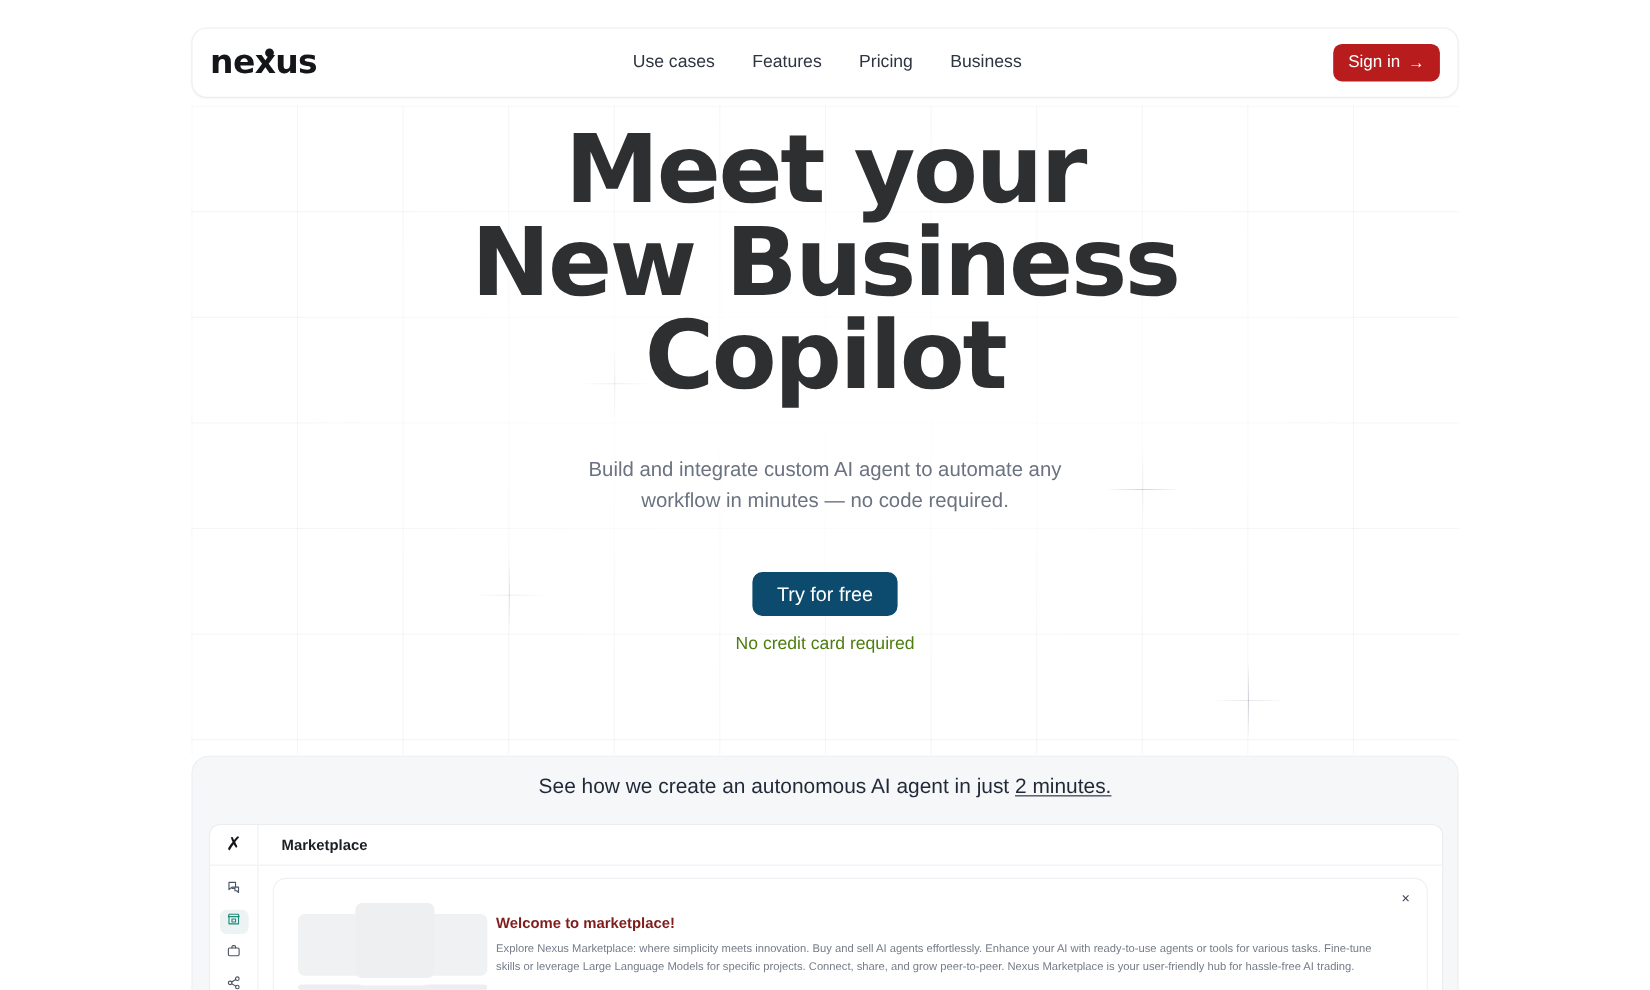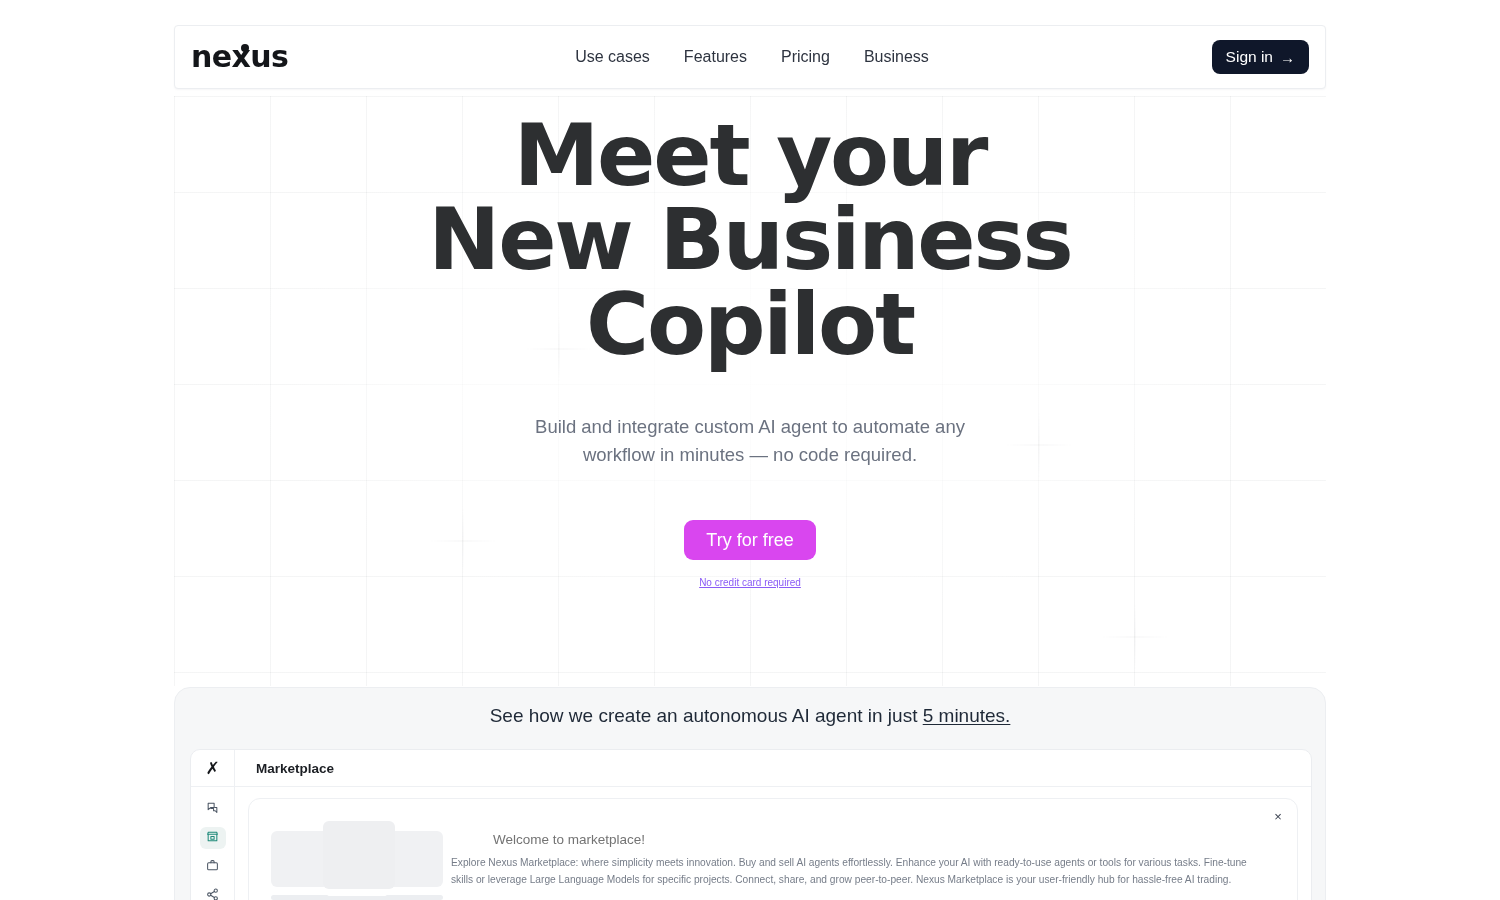--- a/index.html
+++ b/index.html
@@ -69,21 +69,21 @@
 
   
   .header {
     position: absolute;
     left: 174px;
     top: 25px;
     width: 1152px;
     height: 64px;
     background: #ffffff;
     border: 1px solid #eceef1;
-    border-radius: 4px;
+    border-radius: 14px;
     box-shadow: 0 1px 2px rgba(16,24,40,0.04);
     display: flex;
     align-items: center;
     padding: 0 16px;
     z-index: 20;
   }
 
   .logo {
     display: flex;
     align-items: center;
@@ -122,21 +122,21 @@
     font-size: 16px;
     color: #2e3440;
     text-decoration: none;
     line-height: 1;
     white-space: nowrap;
     cursor: pointer;
   }
 
   .signin {
     margin-left: auto;
-    background: #0f172a;
+    background: #b91c1c;
     color: #ffffff;
     border: none;
     border-radius: 8px;
     height: 34px;
     padding: 0 14px;
     font-size: 15.5px;
     font-family: inherit;
     display: inline-flex;
     align-items: center;
     gap: 7px;
@@ -172,35 +172,34 @@
     color: #6b7280;
   }
   .cta-wrap {
     margin-top: 51px;
     display: flex;
     flex-direction: column;
     align-items: center;
     gap: 17px;
   }
   .cta {
-    background: #d946ef;
+    background: #0c4a6e;
     color: #ffffff;
     border: none;
     border-radius: 9px;
     height: 40px;
     padding: 0 22px;
     font-size: 18px;
     font-family: inherit;
     cursor: pointer;
     white-space: nowrap;
   }
   .cta-note {
-    font-size: 10px;
-    color: #8b5cf6;
-    text-decoration: underline;
+    font-size: 16px;
+    color: #4d7c0f;
   }
 
   
   .demo {
     position: absolute;
     left: 174px;
     top: 687px;
     width: 1152px;
     height: 260px;
     background: #f6f7f8;
@@ -317,24 +316,23 @@
   }
   .skel {
     position: absolute;
     background: #f0f1f3;
     border-radius: 6px;
   }
   .skel-line { background: #eceef1; border-radius: 3px; height: 5px; position: absolute; }
   .welcome-text { padding-top: 25px; min-width: 0; }
   .welcome-title {
     font-size: 13.5px;
-    font-weight: 400;
-    color: #737373;
+    font-weight: 700;
+    color: #7f1d1d;
     margin-bottom: 8px;
-    margin-left: 42px;
   }
   .welcome-body {
     font-size: 10.2px;
     line-height: 1.62;
     color: #767d89;
     max-width: 800px;
   }
   .close-btn {
     position: absolute;
     top: 10px;
@@ -383,21 +381,21 @@
     <h1>Meet your New Business Copilot</h1>
     <p class="hero-sub">Build and integrate custom AI agent to automate any workflow in minutes — no code required.</p>
     <div class="cta-wrap">
       <button class="cta">Try for free</button>
       <div class="cta-note">No credit card required</div>
     </div>
   </div>
 
   <div class="demo">
     <div class="demo-caption">
-      <span>See how we create an autonomous AI agent in just </span><a>5 minutes.</a>
+      <span>See how we create an autonomous AI agent in just </span><a>2 minutes.</a>
     </div>
 
     <div class="app">
       <div class="app-top">
         <div class="app-brand">✗</div>
         <div class="app-title">Marketplace</div>
       </div>
 
       <div class="app-body">
         <div class="app-rail">

